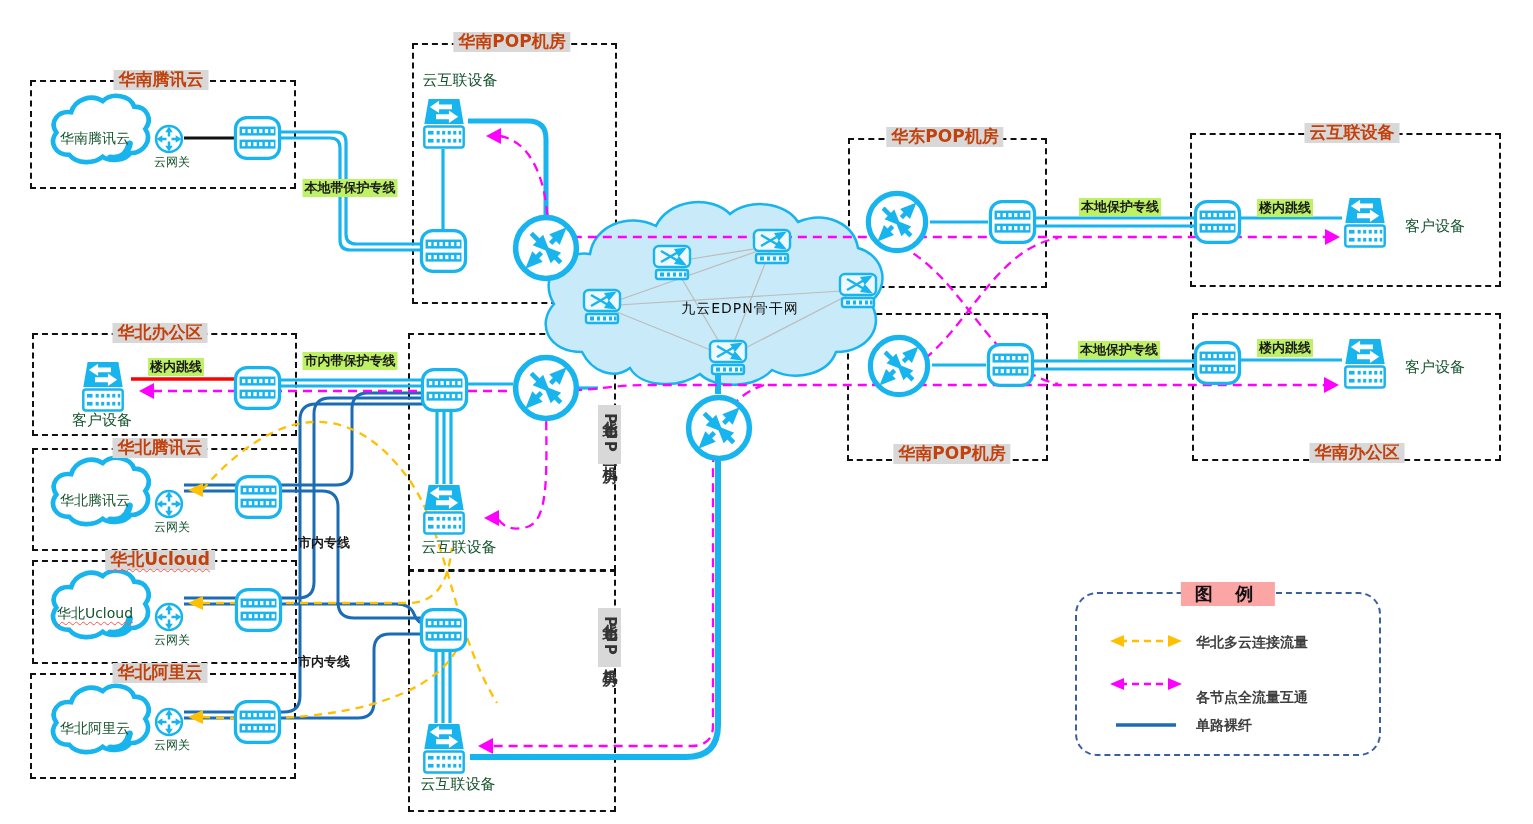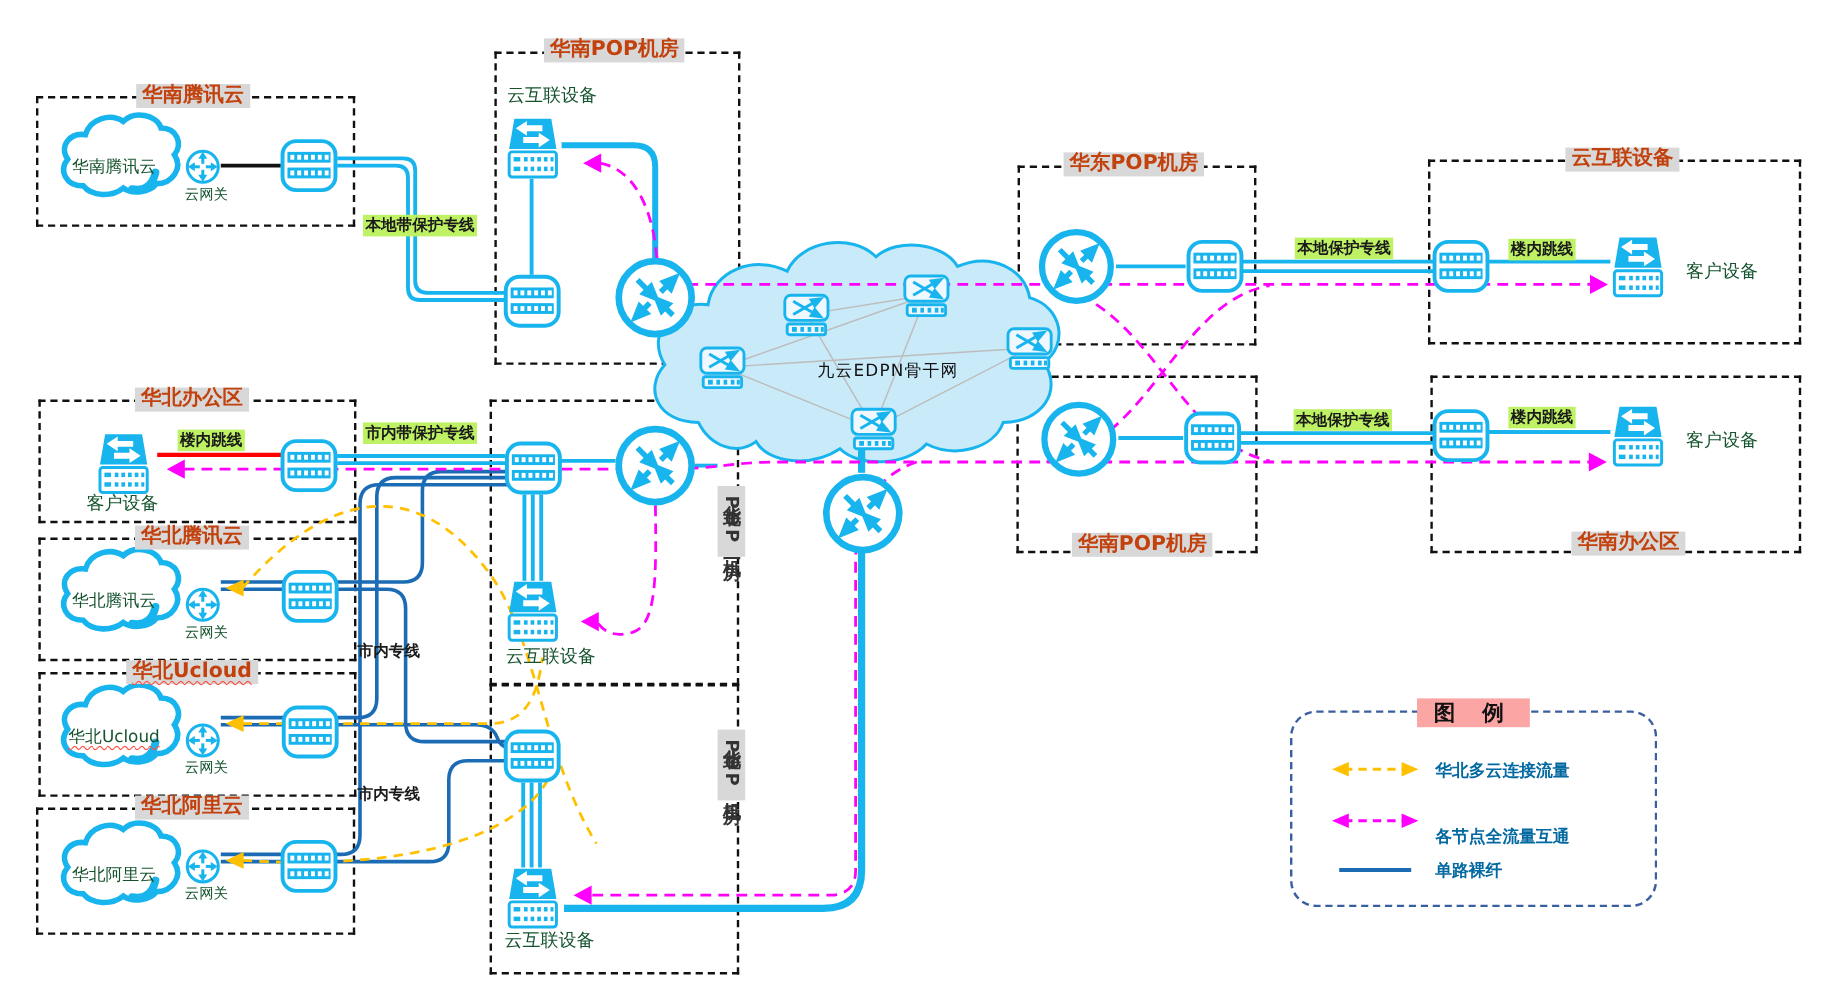--- a/index.html
+++ b/index.html
@@ -19,21 +19,21 @@
   .devlabel.small{font-size:12px;}
   .squiggle{text-decoration:underline wavy #ff5347 1px;text-underline-offset:3px;}
   .backbone-label{position:absolute;transform:translate(-50%,-50%);color:#111;font-weight:normal;
                   font-size:14px;white-space:nowrap;z-index:6;letter-spacing:1px;}
   svg.lines{position:absolute;left:0;top:0;z-index:3;}
   svg.icon{position:absolute;z-index:5;overflow:visible;}
   
   .legend{position:absolute;border:2px dashed #3A5FA0;border-radius:22px;z-index:4;background:#fff;}
   .legend-title{position:absolute;transform:translateX(-50%);background:#fca5a5;color:#111;
                 font-weight:bold;font-size:18px;padding:0 14px;letter-spacing:8px;z-index:7;white-space:nowrap;}
-  .legend-item-label{position:absolute;color:#0369a1;font-size:14px;font-weight:600;white-space:nowrap;z-index:7;font-family:Liberation Mono, monospace;}
+  .legend-item-label{position:absolute;color:#404040;font-size:14px;font-weight:600;white-space:nowrap;z-index:7;font-family:Liberation Mono, monospace;}
   .legend-swatch{position:absolute;z-index:7;overflow:visible;}
 </style>
 </head>
 <body>
 
 <div id="stage">
 
   <div class="box" style="left:30px;top:80px;width:262px;height:105px;"></div>
   <div class="box" style="left:412px;top:43px;width:201px;height:257px;"></div>
   <div class="box" style="left:848px;top:138px;width:195px;height:146px;"></div>

